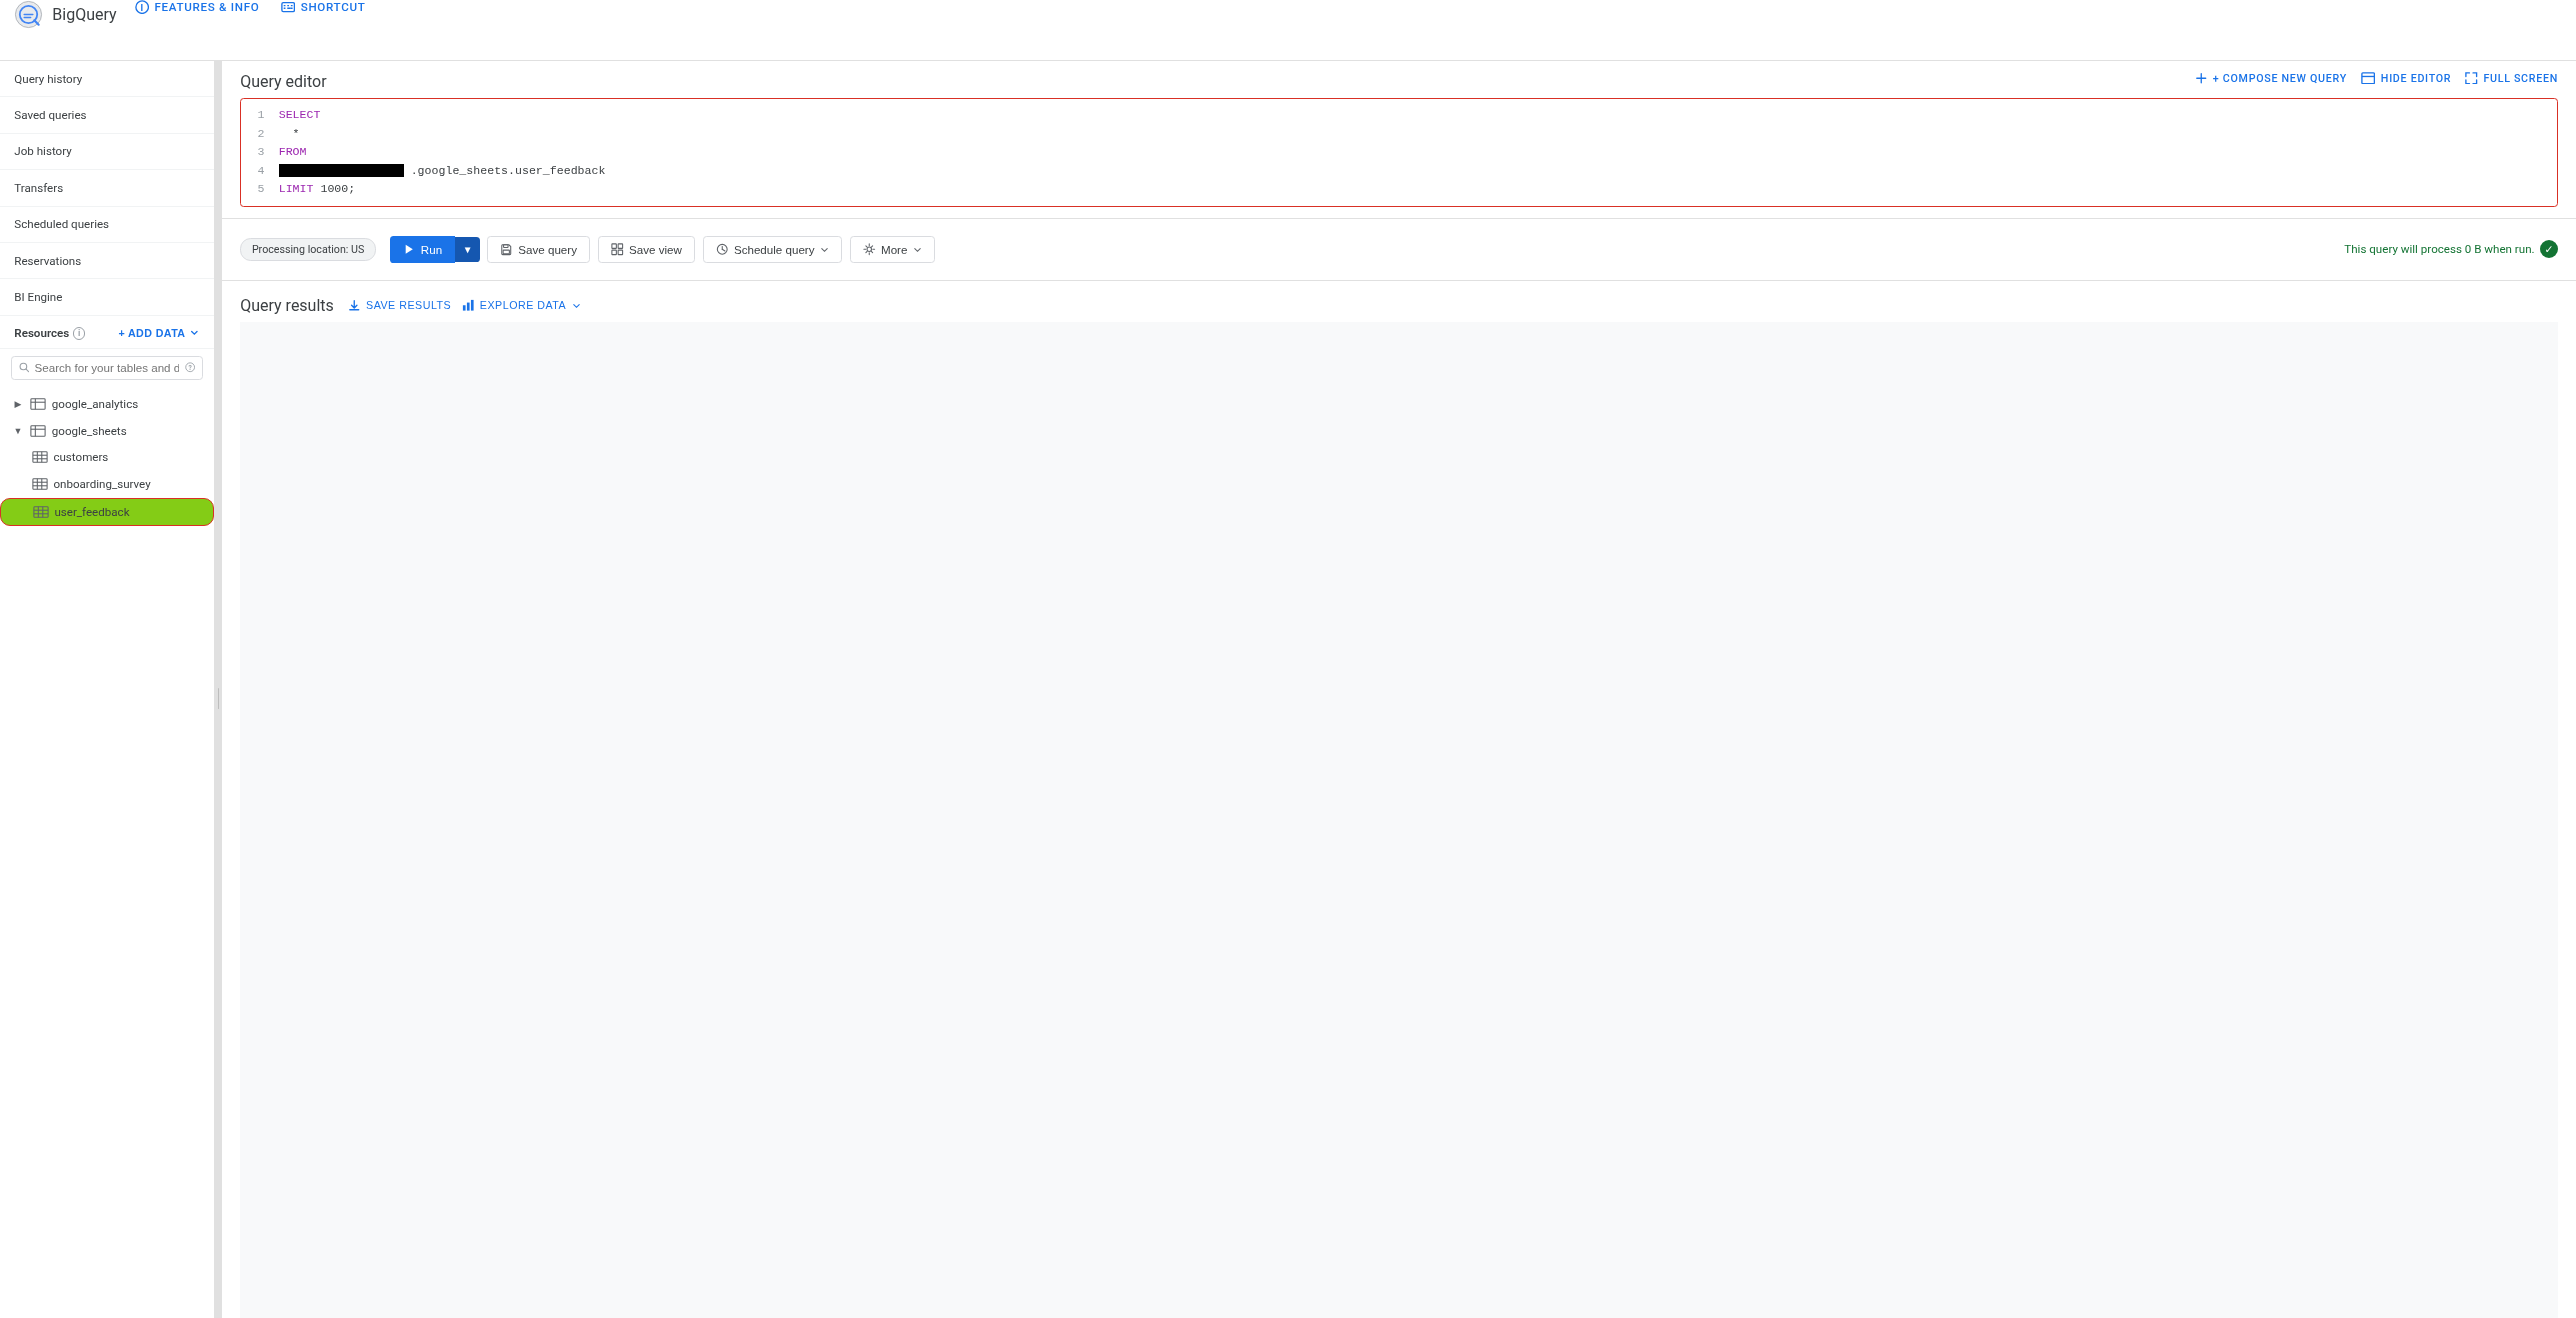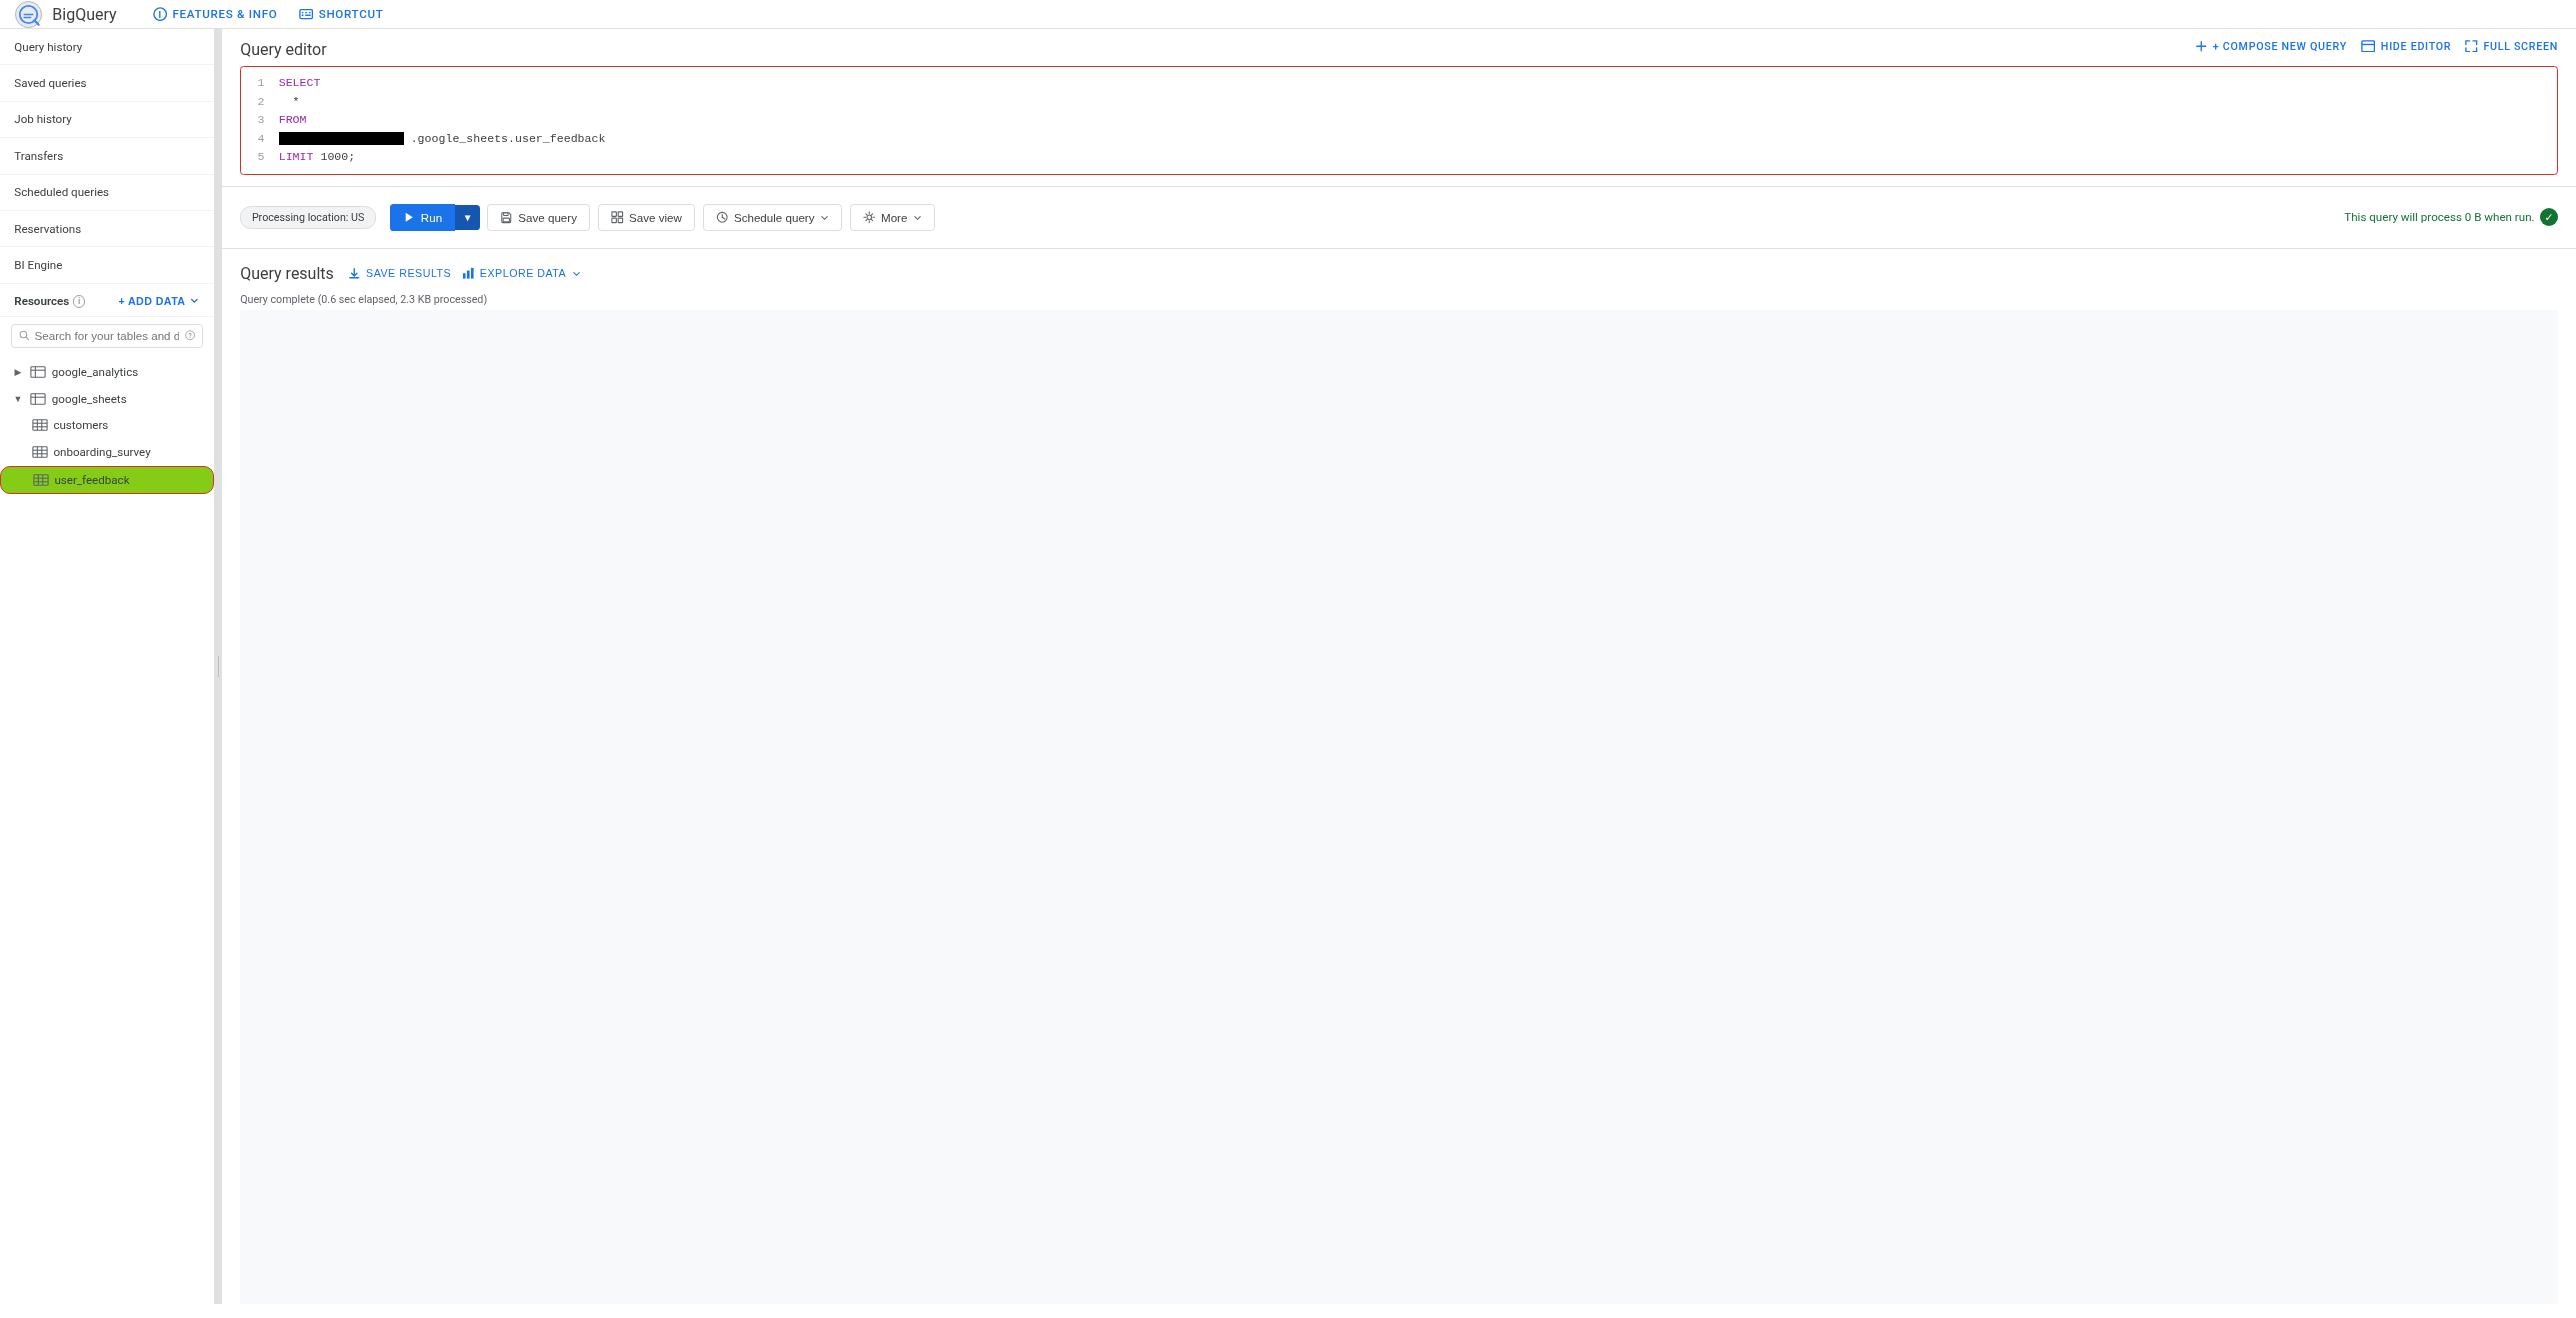--- a/index.html
+++ b/index.html
@@ -1,25 +1,25 @@
 <!DOCTYPE html>
 <html style="font-size:14.3px"><head>
   <meta charset="utf-8">
   <style>
     * { box-sizing: border-box; margin: 0; padding: 0; }
     body { font-family: 'Roboto', Arial, sans-serif; font-size: 12.5px; background: #fff; color: #3c4043; height: 100vh; overflow: hidden; }
 
     
     .top-header {
       display: flex;
-      align-items: center;
-      height: 29px;
+      align-items: flex-start;
+      height: 61px;
       border-bottom: 0.9px solid #e0e0e0;
       padding: 0 14.3px;
-      gap: 29px;
+      gap: 11px;
       background: #fff;
     }
     .logo-area {
       display: flex;
       align-items: center;
       gap: 9px;
     }
     .logo-icon {
       width: 29px;
       height: 29px;
@@ -681,19 +681,18 @@
               <rect x="5.5" y="4" width="3" height="9" fill="#1a73e8"></rect>
               <rect x="10" y="1" width="3" height="12" fill="#1a73e8"></rect>
             </svg>
             <span>EXPLORE DATA</span>
             <svg width="9" height="9" viewBox="0 0 10 10" fill="none">
               <path d="M2 4l3 3 3-3" stroke="#1a73e8" stroke-width="1.2" stroke-linecap="round"></path>
             </svg>
           </button>
         </div>
       </div>
-      <p class="query-complete-text">Query complete (0.6 sec elapsed, 2.3 KB processed)</p>
       <div class="results-body"></div>
     </div>
 
   </main>
 </div>
 
 
 </body></html>

